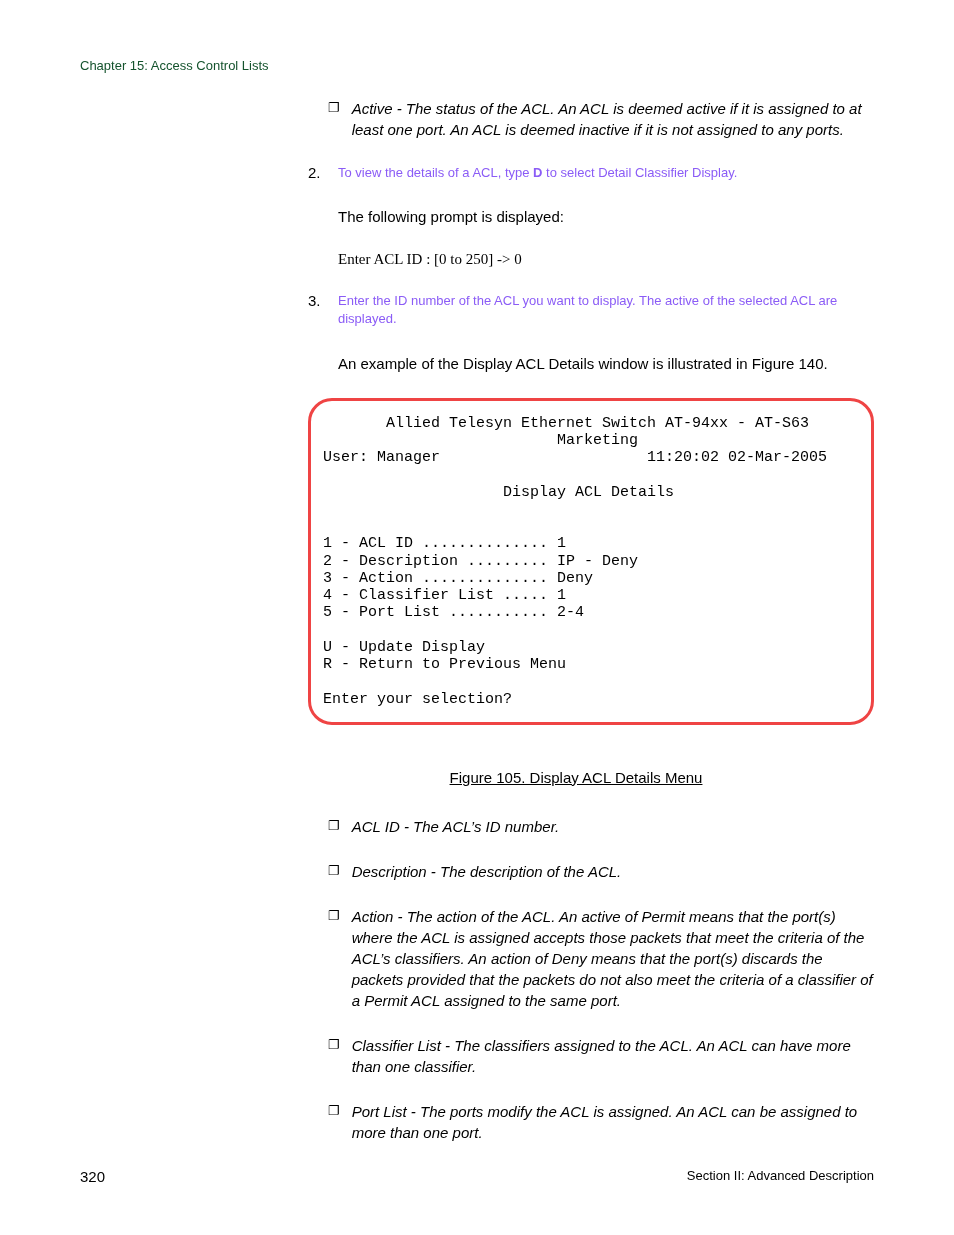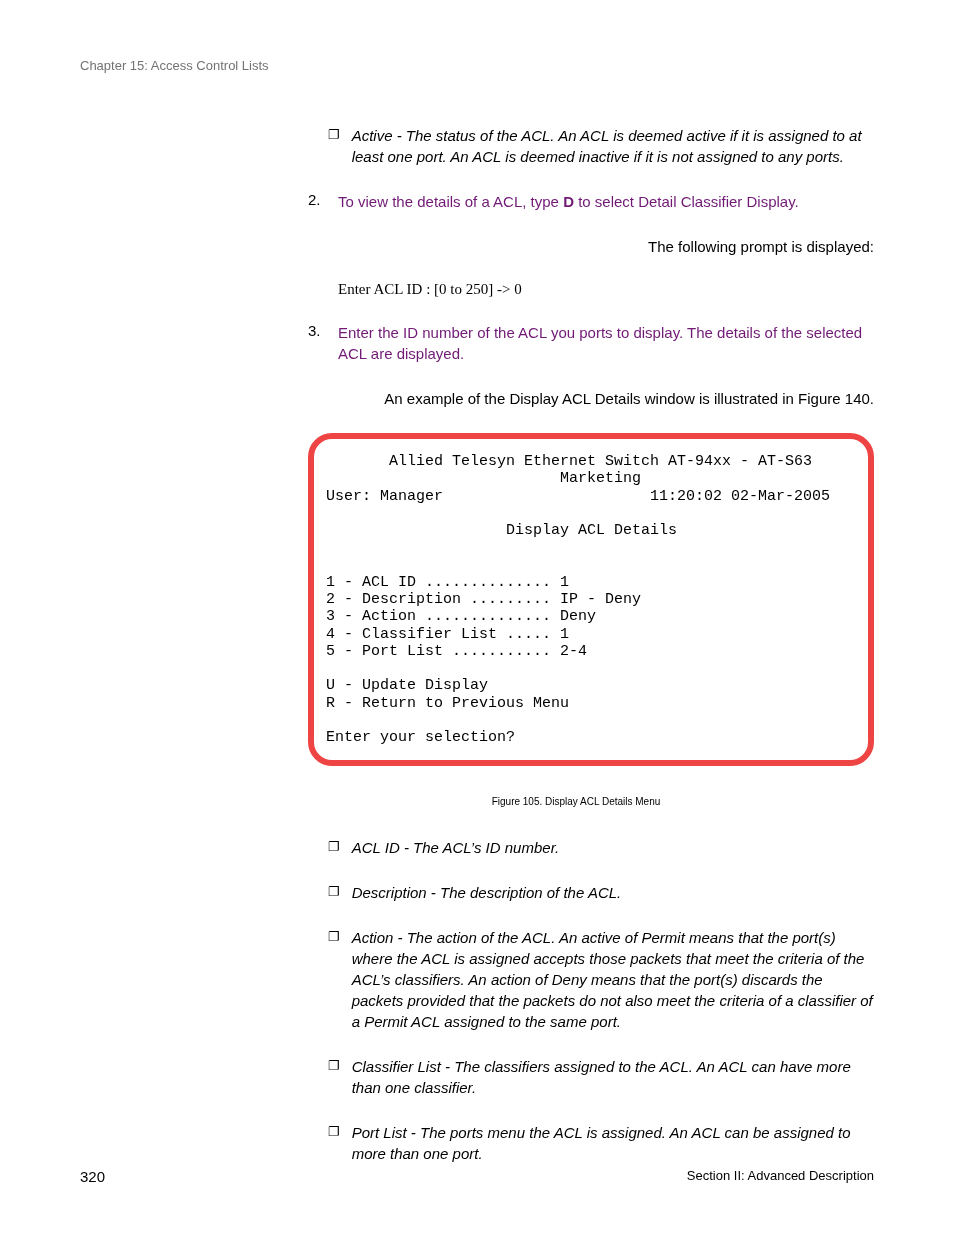--- a/index.html
+++ b/index.html
@@ -10,22 +10,22 @@
     body {
       font-family: Arial, Helvetica, sans-serif;
       background: #ffffff;
       width: 954px;
       height: 1235px;
       position: relative;
       padding: 58px 80px 50px 80px;
     }
     .header {
       font-size: 13px;
-      color: #737373;
-      margin-bottom: 52px;
+      color: #14532d;
+      margin-bottom: 25px;
     }
     .content {
       margin-left: 228px;
       margin-right: 0;
     }
     .bullet-item {
       display: flex;
       margin-left: 20px;
       margin-bottom: 24px;
     }
@@ -43,57 +43,57 @@
     .numbered-item {
       display: flex;
       margin-bottom: 24px;
     }
     .numbered-marker {
       font-size: 15px;
       margin-right: 14px;
       min-width: 16px;
     }
     .numbered-text {
-      font-size: 15px;
+      font-size: 13px;
       line-height: 1.4;
-      color: #701a75;
+      color: #8b5cf6;
       flex: 1;
     }
     .indented-para {
       margin-left: 30px;
       font-size: 15px;
       line-height: 1.4;
       color: #000;
       margin-bottom: 24px;
-      text-align: right;
     }
     .mono-indent {
       margin-left: 30px;
       font-family: Liberation Serif, serif;
       font-size: 15px;
       margin-bottom: 24px;
     }
     .bold {
       font-weight: bold;
     }
     .terminal-box {
-      border: 6px solid #ef4444;
+      border: 3px solid #ef4444;
       border-radius: 24px;
       padding: 14px 12px 14px 12px;
       font-family: "Courier New", monospace;
       font-size: 15px;
       white-space: pre;
-      margin-bottom: 30px;
+      margin-bottom: 44px;
       line-height: 1.15;
     }
     .figure-caption {
       text-align: center;
-      font-size: 10px;
+      font-size: 15px;
       margin-bottom: 30px;
       margin-left: -30px;
+      text-decoration: underline;
     }
     .footer {
       position: absolute;
       bottom: 50px;
       left: 80px;
       right: 80px;
       display: flex;
       justify-content: space-between;
       font-size: 13px;
     }
@@ -119,21 +119,21 @@
       <span>To view the details of a ACL, type </span><span class="bold">D</span><span> to select Detail Classifier Display.</span>
     </span>
   </div>
 
   <div class="indented-para">The following prompt is displayed:</div>
 
   <div class="mono-indent">Enter ACL ID :  [0 to 250] -&gt; 0</div>
 
   <div class="numbered-item">
     <span class="numbered-marker">3.</span>
-    <span class="numbered-text">Enter the ID number of the ACL you ports to display. The details of the selected ACL are displayed.</span>
+    <span class="numbered-text">Enter the ID number of the ACL you want to display. The active of the selected ACL are displayed.</span>
   </div>
 
   <div class="indented-para">An example of the Display ACL Details window is illustrated in Figure 140.</div>
 
   <div class="terminal-box">       Allied Telesyn Ethernet Switch AT-94xx - AT-S63
                           Marketing
 User: Manager                       11:20:02 02-Mar-2005
 
                     Display ACL Details
 
@@ -167,21 +167,21 @@
     <span class="bullet-text">Action - The action of the ACL. An active of Permit means that the port(s) where the ACL is assigned accepts those packets that meet the criteria of the ACL’s classifiers. An action of Deny means that the port(s) discards the packets provided that the packets do not also meet the criteria of a classifier of a Permit ACL assigned to the same port.</span>
   </div>
 
   <div class="bullet-item">
     <span class="bullet-marker">❐</span>
     <span class="bullet-text">Classifier List - The classifiers assigned to the ACL. An ACL can have more than one classifier.</span>
   </div>
 
   <div class="bullet-item">
     <span class="bullet-marker">❐</span>
-    <span class="bullet-text">Port List - The ports menu the ACL is assigned. An ACL can be assigned to more than one port.</span>
+    <span class="bullet-text">Port List - The ports modify the ACL is assigned. An ACL can be assigned to more than one port.</span>
   </div>
 
 </div>
 
 <div class="footer">
   <span class="page-num">320</span>
   <span>Section II: Advanced Description</span>
 </div>
 
 </body></html>

